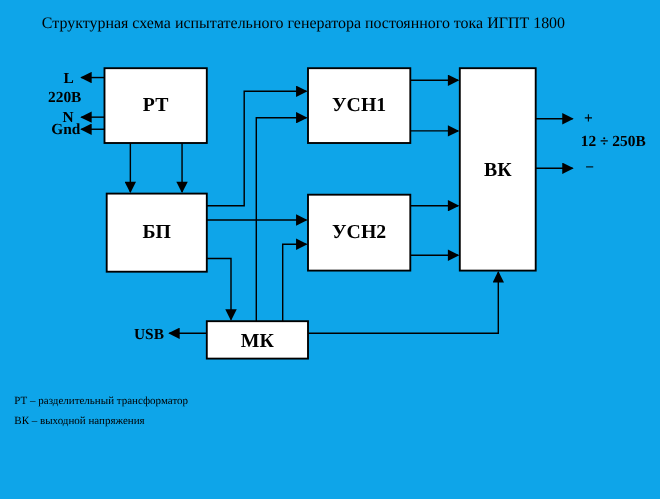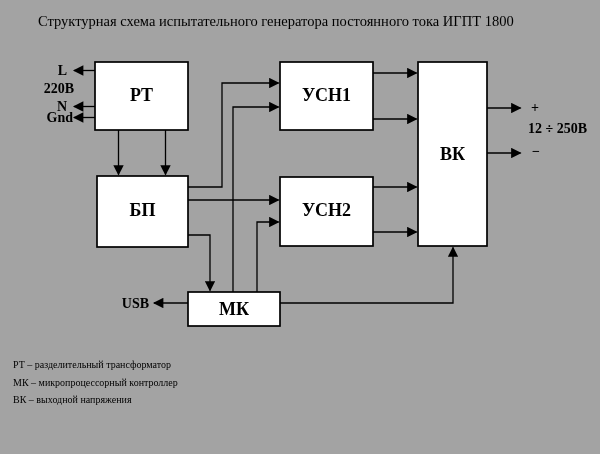--- a/index.html
+++ b/index.html
@@ -4,21 +4,21 @@
 <style>
   html, body {
     margin: 0;
     padding: 0;
     background: #ffffff;
   }
   .page {
     position: relative;
     width: 600px;
     height: 454px;
-    background: #a3a3a3;
+    background: #0ea5e9;
     font-family: "Liberation Serif", serif;
     color: #000000;
     overflow: hidden;
   }
   .title {
     position: absolute;
     left: 38px;
     top: 13px;
     font-size: 14.5px;
     white-space: nowrap;
@@ -118,17 +118,16 @@
     <text class="port-label anchor-end" x="67" y="111">N</text>
     <text class="port-label anchor-end" x="73" y="122">Gnd</text>
     <text class="port-label anchor-end" x="149" y="308">USB</text>
     <text class="port-label anchor-start" x="531" y="112">+</text>
     <text class="port-label anchor-start" x="528" y="133">12 ÷ 250В</text>
     <text class="port-label anchor-start" x="532" y="156">−</text>
   </svg>
 
   <div class="legend">
     <div>РТ – разделительный трансформатор</div>
-    <div>МК – микропроцессорный контроллер</div>
     <div>ВК – выходной напряжения</div>
   </div>
 
 </div>
 
 </body></html>

